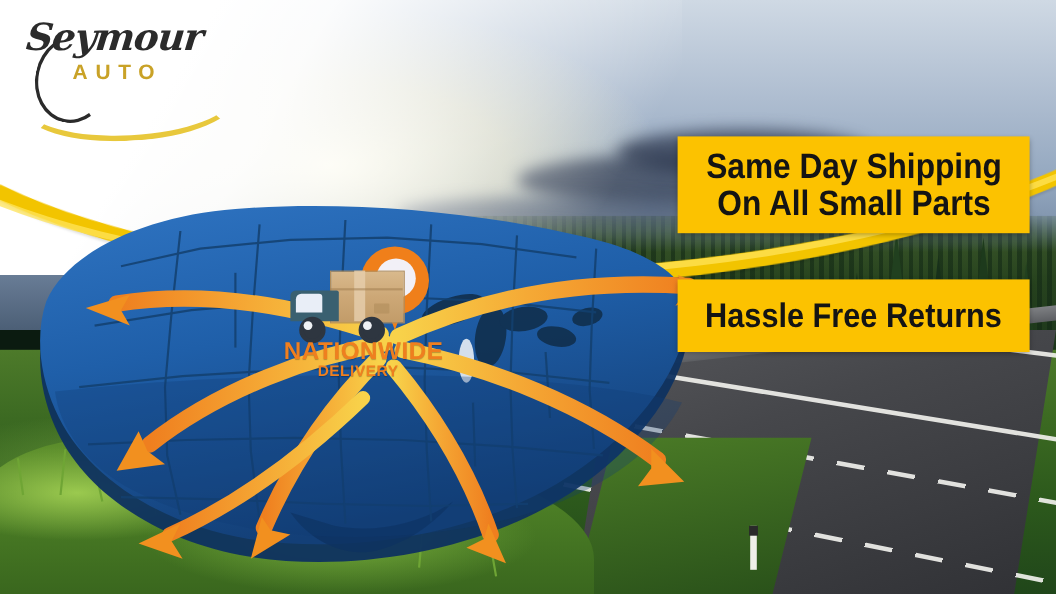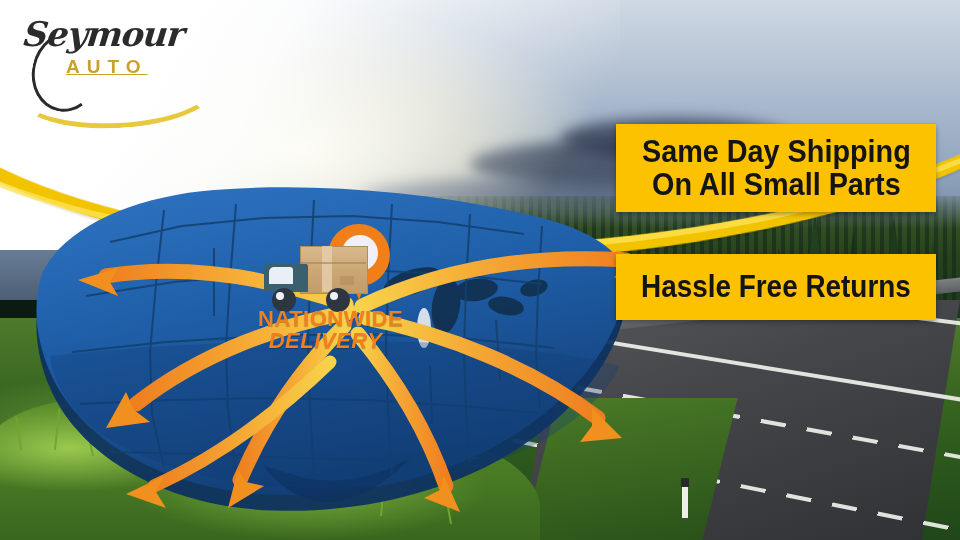--- a/index.html
+++ b/index.html
@@ -113,21 +113,21 @@
   .logo .script{
     position:absolute;left:6px;top:0px;
     font-family:"DejaVu Serif",serif;
     font-style:italic;font-weight:700;font-size:34px;color:#2b2b2b;
     letter-spacing:-1px;
     transform:skewX(-6deg);
   }
   .logo .auto{
     position:absolute;left:48px;top:42px;
     font-family:"Liberation Sans",sans-serif;
-    font-weight:700;font-size:19px;color:#c9a227;letter-spacing:7px;text-decoration:underline;
+    font-weight:700;font-size:19px;color:#c9a227;letter-spacing:7px;
   }
   .logo .logoswoosh{
     position:absolute;left:2px;top:44px;width:185px;height:60px;
     border:5px solid transparent;border-bottom-color:#e8c83c;
     border-radius:50%;
     transform:rotate(-3deg);
   }
   .logo .logotail{
     position:absolute;left:14px;top:18px;width:62px;height:74px;
     border:3px solid transparent;border-left-color:#2b2b2b;border-bottom-color:#2b2b2b;
@@ -180,21 +180,21 @@
   .truck .wheel i{display:block;width:8px;height:8px;border-radius:50%;background:#f0f2f5;}
   .truck .w1{left:8px;} .truck .w2{left:62px;}
 
   .nwlabel{
     position:absolute;left:0px;top:86px;width:135px;text-align:center;
     font-family:"Liberation Sans",sans-serif;font-weight:700;
     color:#ef7f1f;line-height:1.02;letter-spacing:.5px;
     text-shadow:0 1px 1px rgba(0,0,0,.25);
   }
   .nwlabel .l1{font-size:22px;}
-  .nwlabel .l2{font-size:22px;font-style:italic;}
+  .nwlabel .l2{font-size:14px;}
 
   
   .banner{
     position:absolute;
     background:#fcc200;
     color:#141414;
     display:flex;align-items:center;justify-content:center;
     text-align:center;
     font-family:"Liberation Sans",sans-serif;
     font-weight:700;

